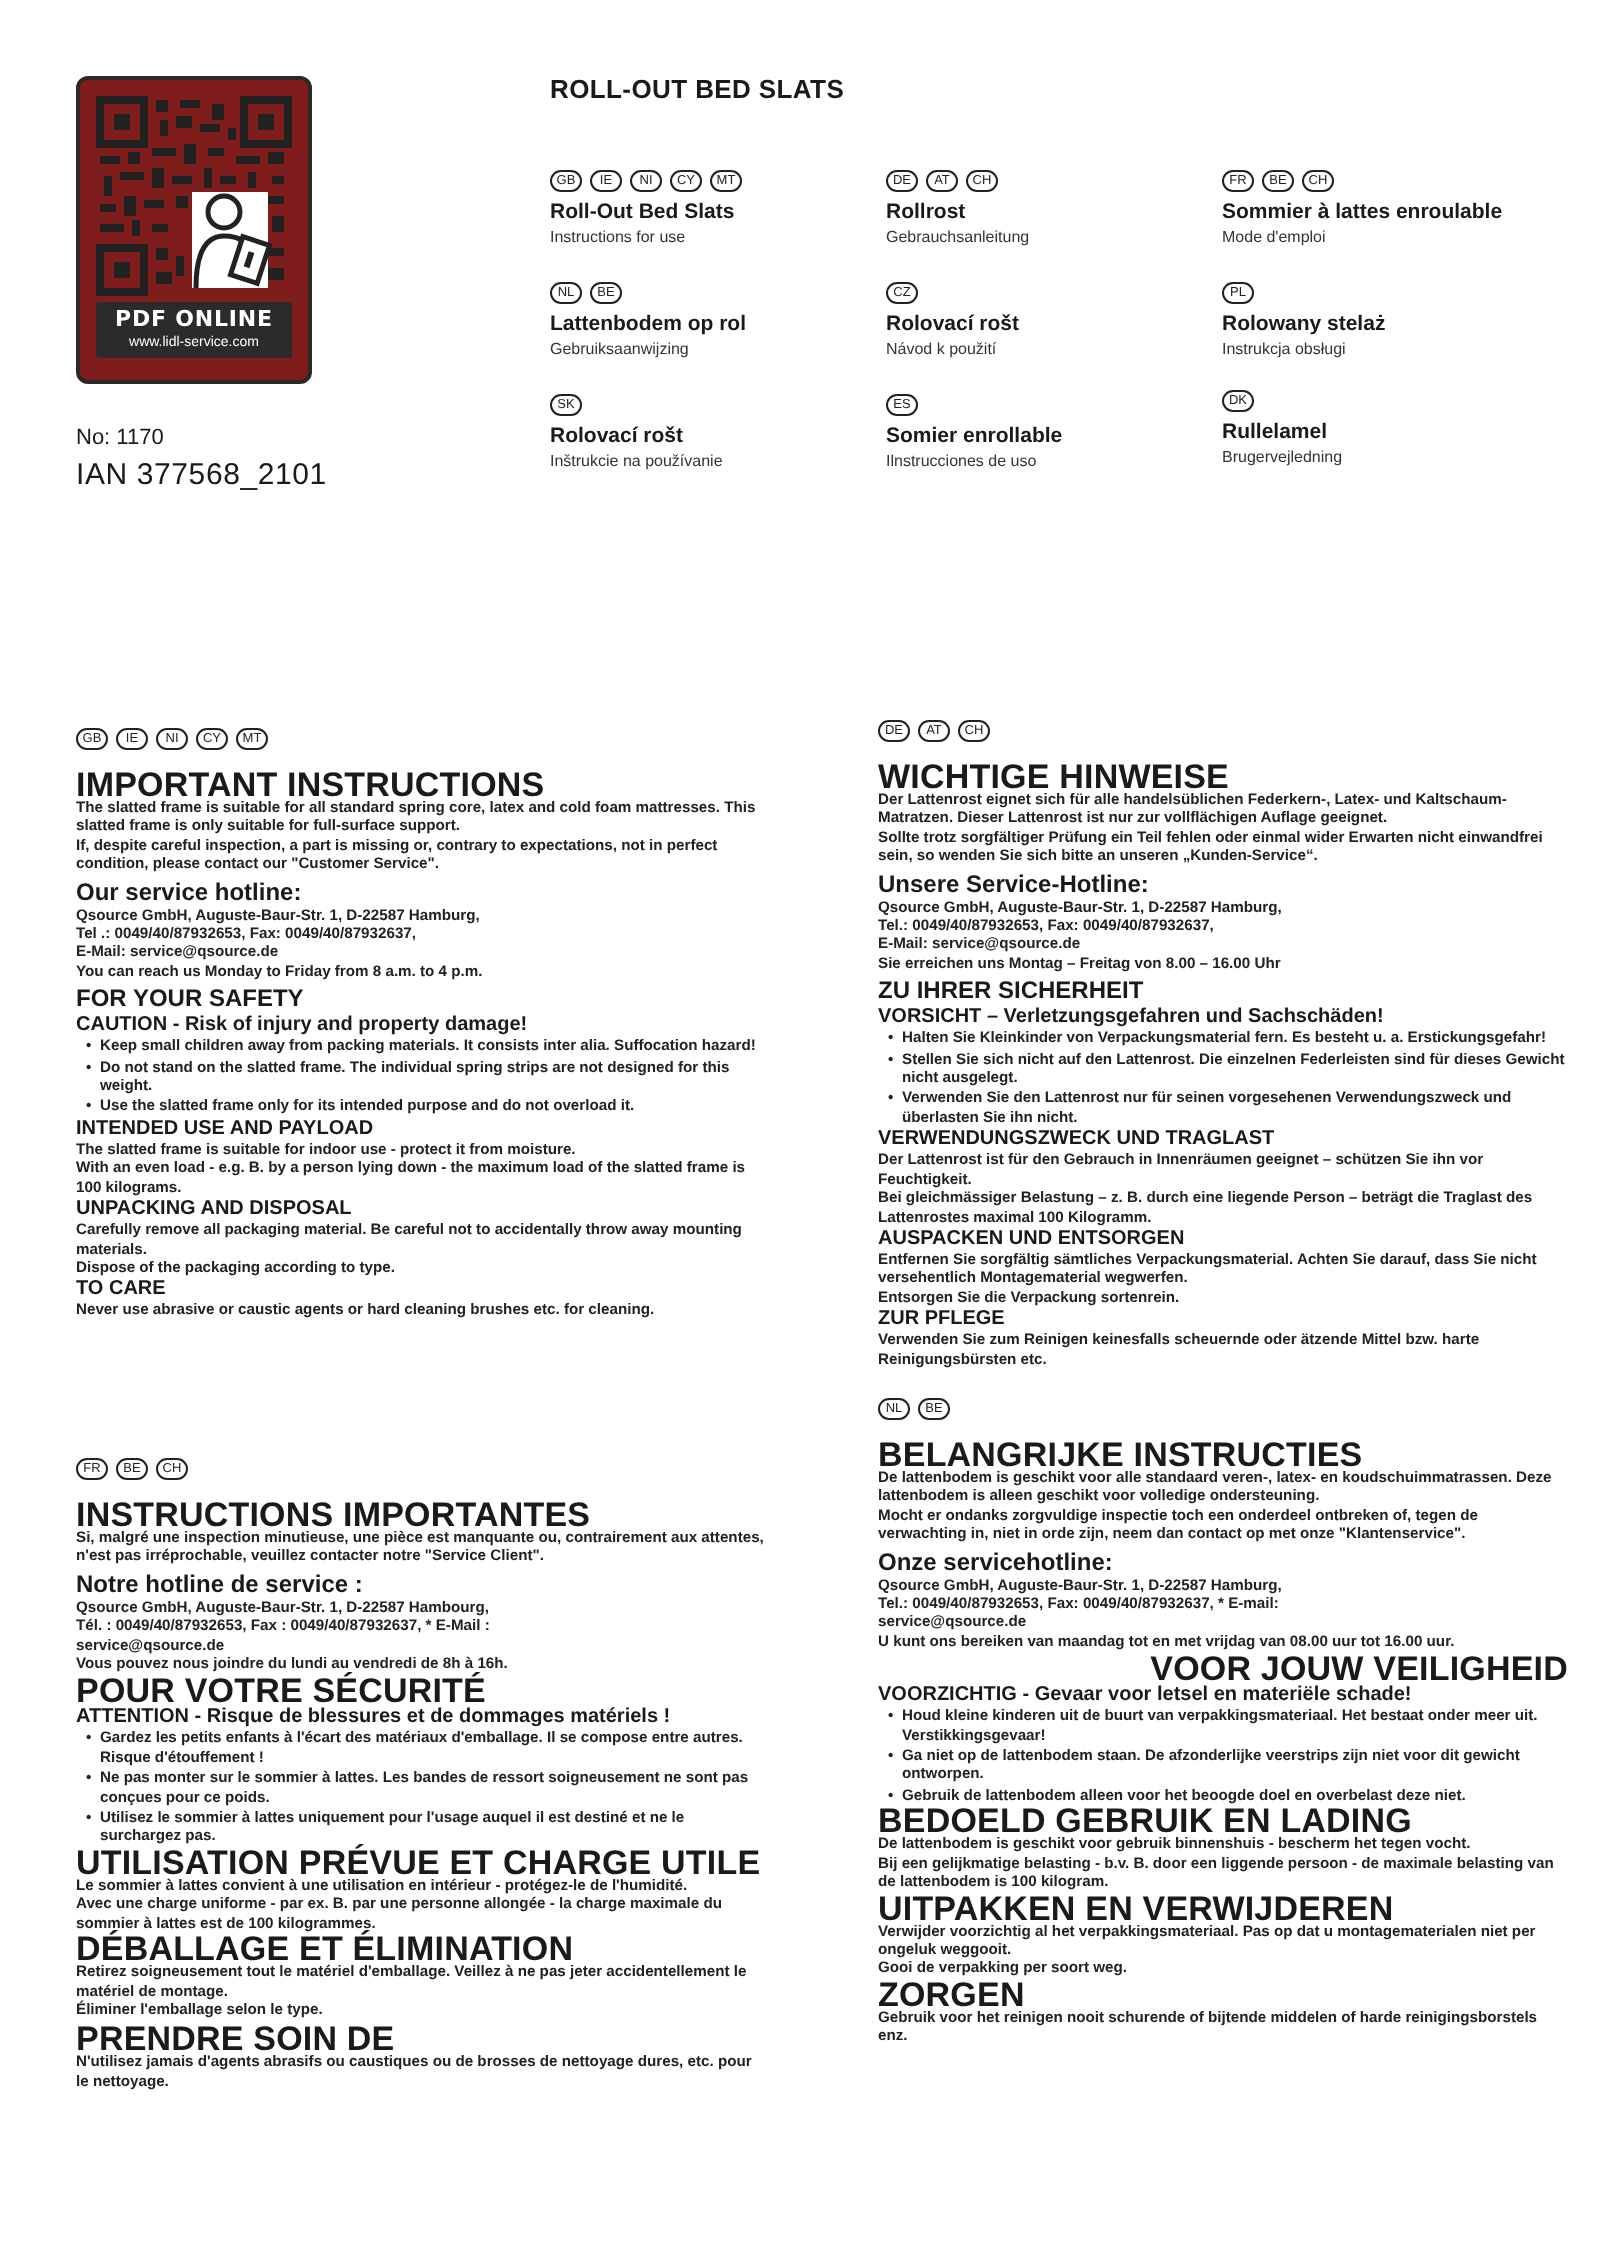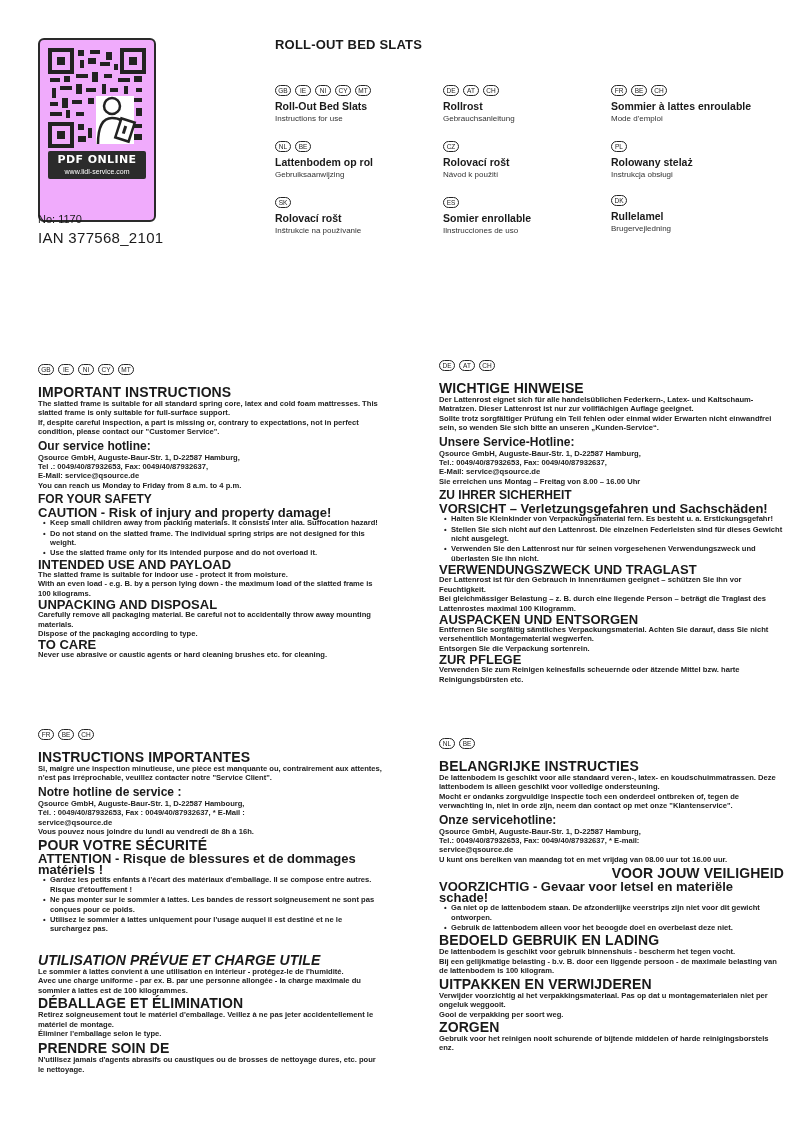--- a/index.html
+++ b/index.html
@@ -4,23 +4,23 @@
 <style>
   html, body { margin: 0; padding: 0; background: #ffffff; }
   body {
     width: 802px; height: 1134px; position: relative; overflow: hidden;
     font-family: "DejaVu Sans", sans-serif; color: #1a1a1a;
   }
   .abs { position: absolute; }
 
   
   .qr-card {
-    left: 38px; top: 38px; width: 118px; height: 184px;
+    left: 38px; top: 38px; width: 118px; height: 154px;
     border: 2.5px solid #2a2a2a; border-radius: 6px; box-sizing: border-box;
-    background: #f0abfc;
+    background: #7f1d1d;
   }
   .qr-card svg { position: absolute; left: 8px; top: 8px; }
   .pdf-banner {
     position: absolute; left: 8px; top: 111px; width: 98px; height: 28px;
     background: #2b2b2b; border-radius: 2px; color: #fff; text-align: center;
   }
   .pdf-banner .big { font-family: "DejaVu Sans", sans-serif; font-weight: bold; font-size: 11px; letter-spacing: 0.4px; line-height: 14px; margin-top: 2px; }
   .pdf-banner .small { font-family: "Liberation Sans", sans-serif; font-size: 7px; line-height: 9px; }
 
   .no-line { left: 38px; top: 213px; font-size: 11px; font-family: "Liberation Sans", sans-serif; }
@@ -36,23 +36,23 @@
     font-family: "Liberation Sans", sans-serif; font-size: 6.5px; line-height: 9px; text-align: center; color: #222;
   }
 
   .lang-block { position: absolute; width: 170px; }
   .lang-block .lt { font-family: "Liberation Sans", sans-serif; font-weight: bold; font-size: 10.5px; margin-top: 3px; line-height: 13px; white-space: nowrap; }
   .lang-block .ls { font-family: "Liberation Sans", sans-serif; font-size: 8px; line-height: 11px; color: #333; }
 
   
   .sect { position: absolute; width: 345px; font-family: "Liberation Sans", sans-serif; }
   .sect .badges { margin-bottom: 10px; }
-  .h1 { font-size: 14px; font-weight: bold; line-height: 13px; letter-spacing: 0.1px; }
+  .h1 { font-size: 17px; font-weight: bold; line-height: 13px; letter-spacing: 0.1px; }
   .h2 { font-size: 12px; font-weight: bold; line-height: 13px; margin-top: 3px; }
-  .h3 { font-size: 13px; font-weight: bold; line-height: 11px; margin-top: 1px; }
+  .h3 { font-size: 10px; font-weight: bold; line-height: 11px; margin-top: 1px; }
   .p  { font-size: 7.6px; font-weight: bold; line-height: 9.4px; color: #222; }
   .ul { margin: 0; padding: 0; list-style: none; }
   .ul li { font-size: 7.6px; font-weight: bold; line-height: 9.4px; color: #222; padding-left: 12px; text-indent: -7px; margin-bottom: 1px; }
   .ul li::before { content: "•"; display: inline-block; width: 7px; text-indent: 0; }
 </style>
 </head>
 <body>
 
 <div class="abs qr-card">
   <svg width="98" height="100" viewBox="0 0 98 100">
@@ -282,46 +282,47 @@
   <div class="p">Tél. : 0049/40/87932653, Fax : 0049/40/87932637, * E-Mail :</div>
   <div class="p">service@qsource.de</div>
   <div class="p">Vous pouvez nous joindre du lundi au vendredi de 8h à 16h.</div>
   <div class="h1" style="margin-top:3px;">POUR VOTRE SÉCURITÉ</div>
   <div class="h3">ATTENTION - Risque de blessures et de dommages matériels !</div>
   <ul class="ul">
     <li>Gardez les petits enfants à l'écart des matériaux d'emballage. Il se compose entre autres. Risque d'étouffement !</li>
     <li>Ne pas monter sur le sommier à lattes. Les bandes de ressort soigneusement ne sont pas conçues pour ce poids.</li>
     <li>Utilisez le sommier à lattes uniquement pour l'usage auquel il est destiné et ne le surchargez pas.</li>
   </ul>
-  <div class="h1" style="margin-top:20px;font-style:italic;">UTILISATION PRÉVUE ET CHARGE UTILE</div>
+  <div class="h1" style="margin-top:2px;">UTILISATION PRÉVUE ET CHARGE UTILE</div>
   <div class="p">Le sommier à lattes convient à une utilisation en intérieur - protégez-le de l'humidité.</div>
   <div class="p">Avec une charge uniforme - par ex. B. par une personne allongée - la charge maximale du sommier à lattes est de 100 kilogrammes.</div>
   <div class="h1" style="margin-top:2px;">DÉBALLAGE ET ÉLIMINATION</div>
   <div class="p">Retirez soigneusement tout le matériel d'emballage. Veillez à ne pas jeter accidentellement le matériel de montage.</div>
   <div class="p">Éliminer l'emballage selon le type.</div>
   <div class="h1" style="margin-top:4px;">PRENDRE SOIN DE</div>
   <div class="p">N'utilisez jamais d'agents abrasifs ou caustiques ou de brosses de nettoyage dures, etc. pour le nettoyage.</div>
 </div>
 
-<div class="sect" style="left:439px; top:738px;">
+<div class="sect" style="left:439px; top:699px;">
   <div class="badges">
     <span class="badge">NL</span>
     <span class="badge">BE</span>
   </div>
   <div class="h1">BELANGRIJKE INSTRUCTIES</div>
   <div class="p">De lattenbodem is geschikt voor alle standaard veren-, latex- en koudschuimmatrassen. Deze lattenbodem is alleen geschikt voor volledige ondersteuning.</div>
   <div class="p">Mocht er ondanks zorgvuldige inspectie toch een onderdeel ontbreken of, tegen de verwachting in, niet in orde zijn, neem dan contact op met onze "Klantenservice".</div>
   <div class="h2">Onze servicehotline:</div>
   <div class="p">Qsource GmbH, Auguste-Baur-Str. 1, D-22587 Hamburg,</div>
   <div class="p">Tel.: 0049/40/87932653, Fax: 0049/40/87932637, * E-mail:</div>
   <div class="p">service@qsource.de</div>
   <div class="p">U kunt ons bereiken van maandag tot en met vrijdag van 08.00 uur tot 16.00 uur.</div>
   <div class="h1" style="margin-top:3px;text-align:right;">VOOR JOUW VEILIGHEID</div>
   <div class="h3">VOORZICHTIG - Gevaar voor letsel en materiële schade!</div>
   <ul class="ul">
+    <li>Houd kleine kinderen uit de buurt van verpakkingsmateriaal. Het bestaat onder meer uit. Verstikkingsgevaar!</li>
     <li>Ga niet op de lattenbodem staan. De afzonderlijke veerstrips zijn niet voor dit gewicht ontworpen.</li>
     <li>Gebruik de lattenbodem alleen voor het beoogde doel en overbelast deze niet.</li>
   </ul>
   <div class="h1" style="margin-top:2px;">BEDOELD GEBRUIK EN LADING</div>
   <div class="p">De lattenbodem is geschikt voor gebruik binnenshuis - bescherm het tegen vocht.</div>
   <div class="p">Bij een gelijkmatige belasting - b.v. B. door een liggende persoon - de maximale belasting van de lattenbodem is 100 kilogram.</div>
   <div class="h1" style="margin-top:2px;">UITPAKKEN EN VERWIJDEREN</div>
   <div class="p">Verwijder voorzichtig al het verpakkingsmateriaal. Pas op dat u montagematerialen niet per ongeluk weggooit.</div>
   <div class="p">Gooi de verpakking per soort weg.</div>
   <div class="h1" style="margin-top:2px;">ZORGEN</div>

